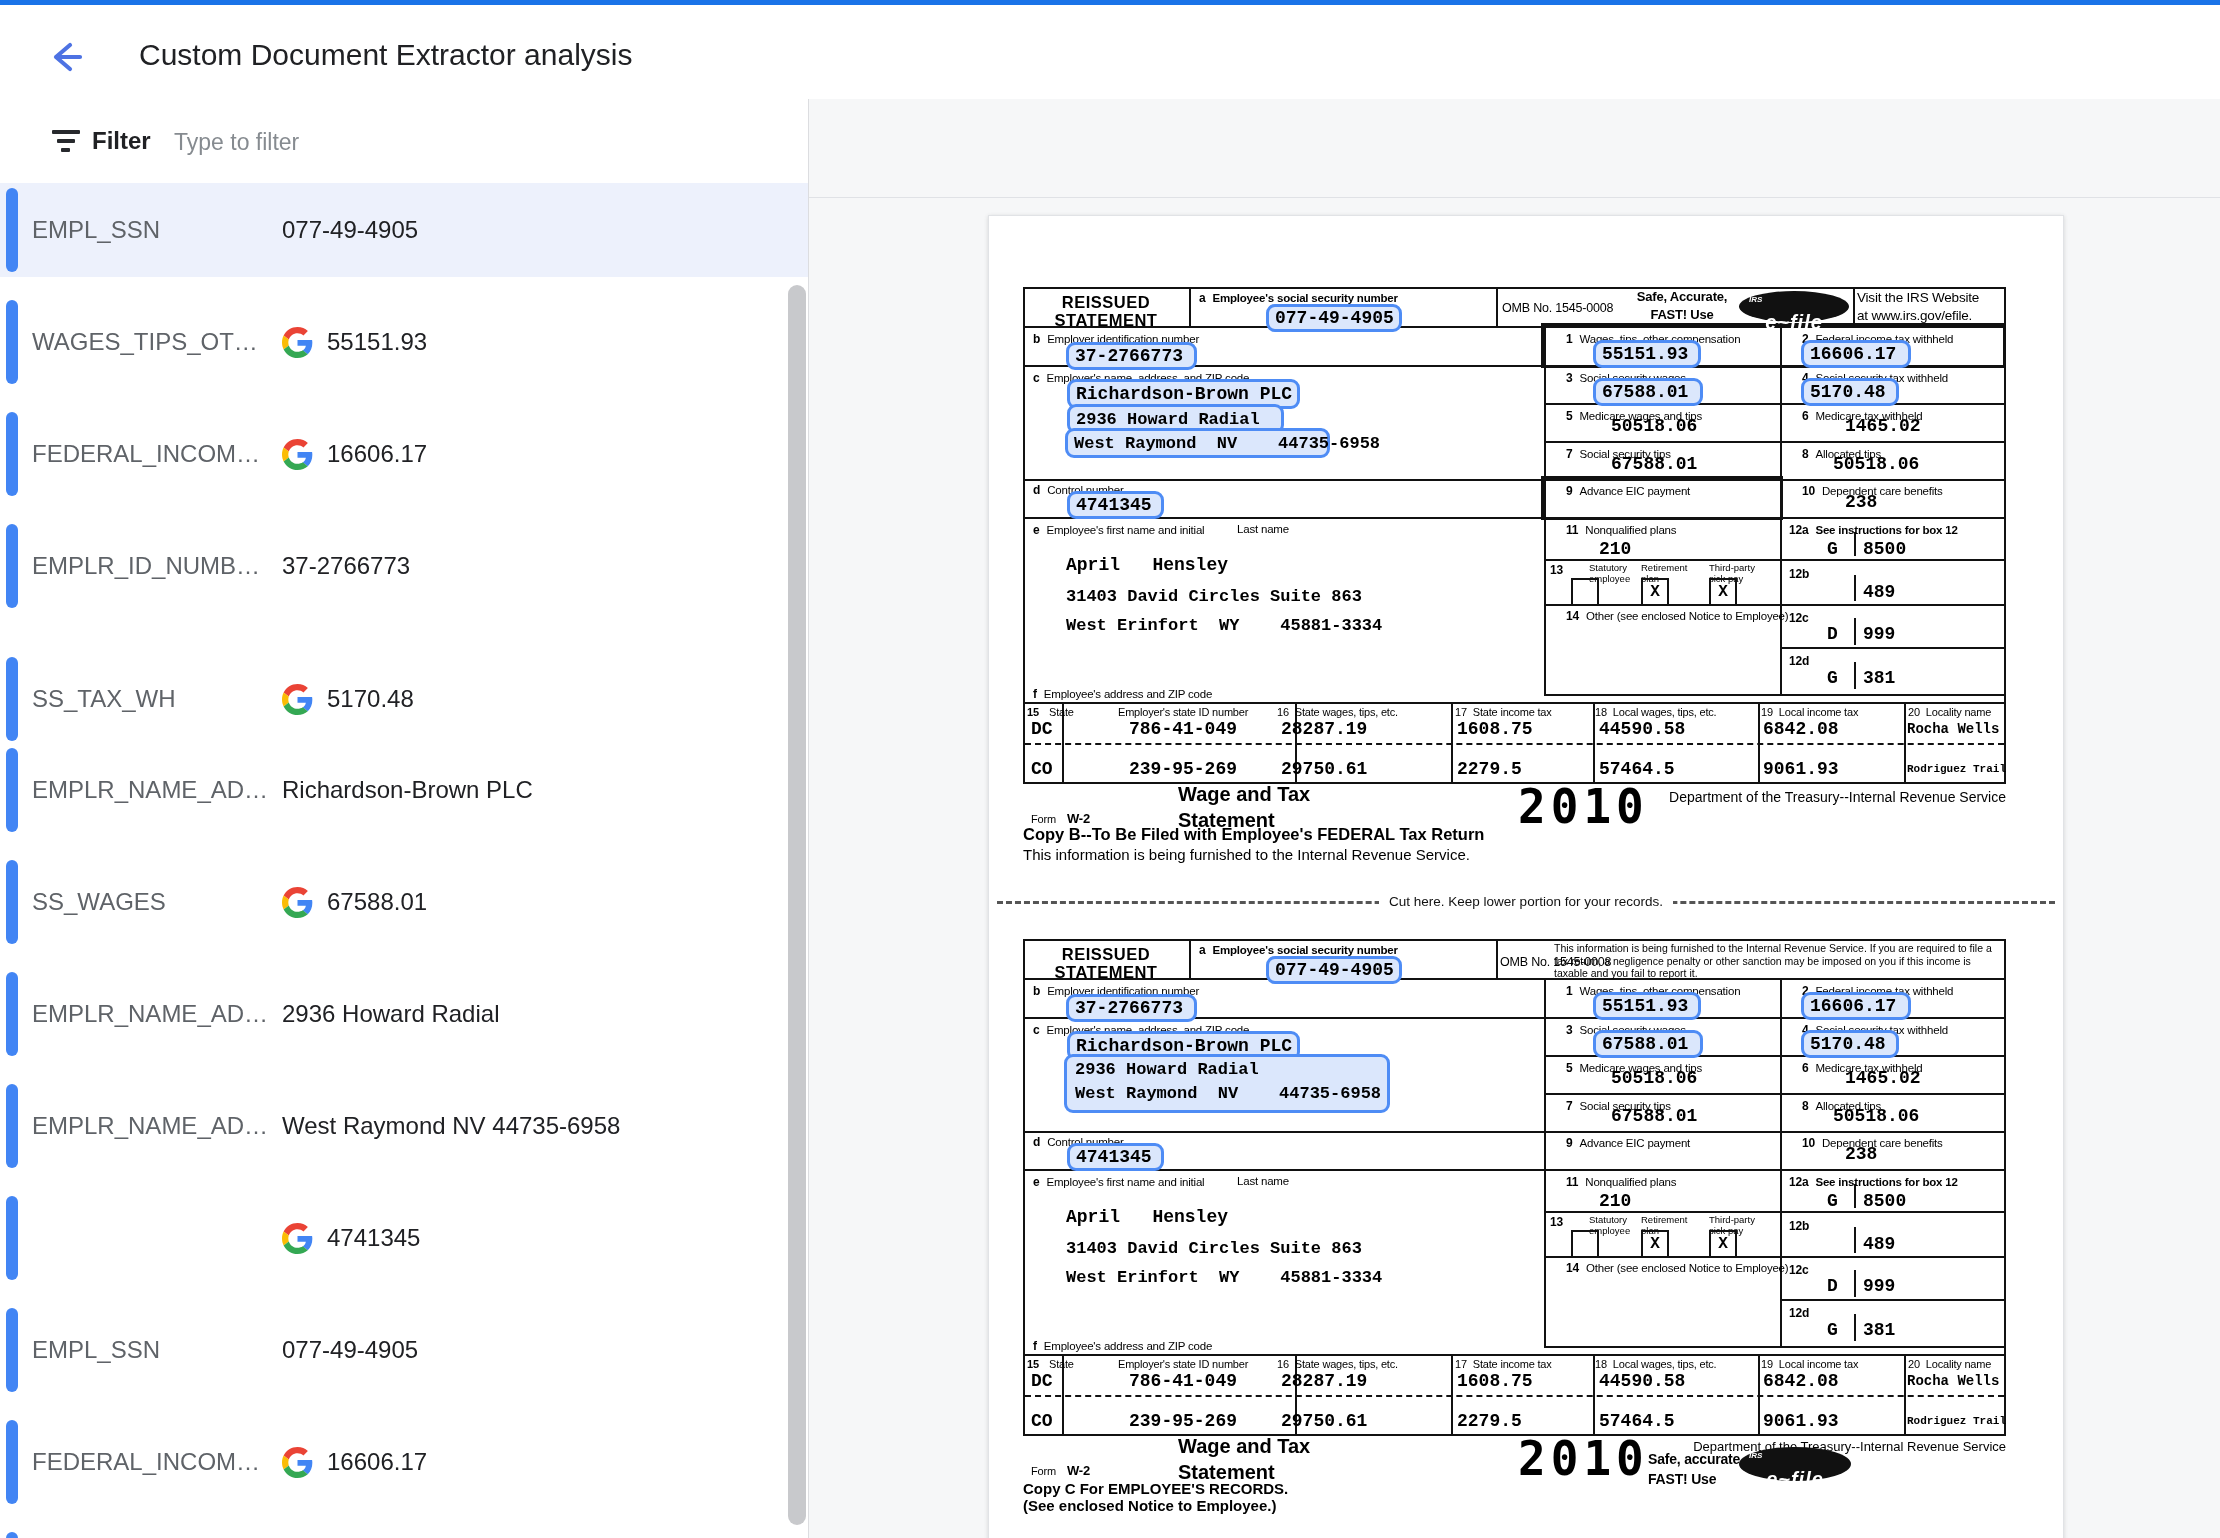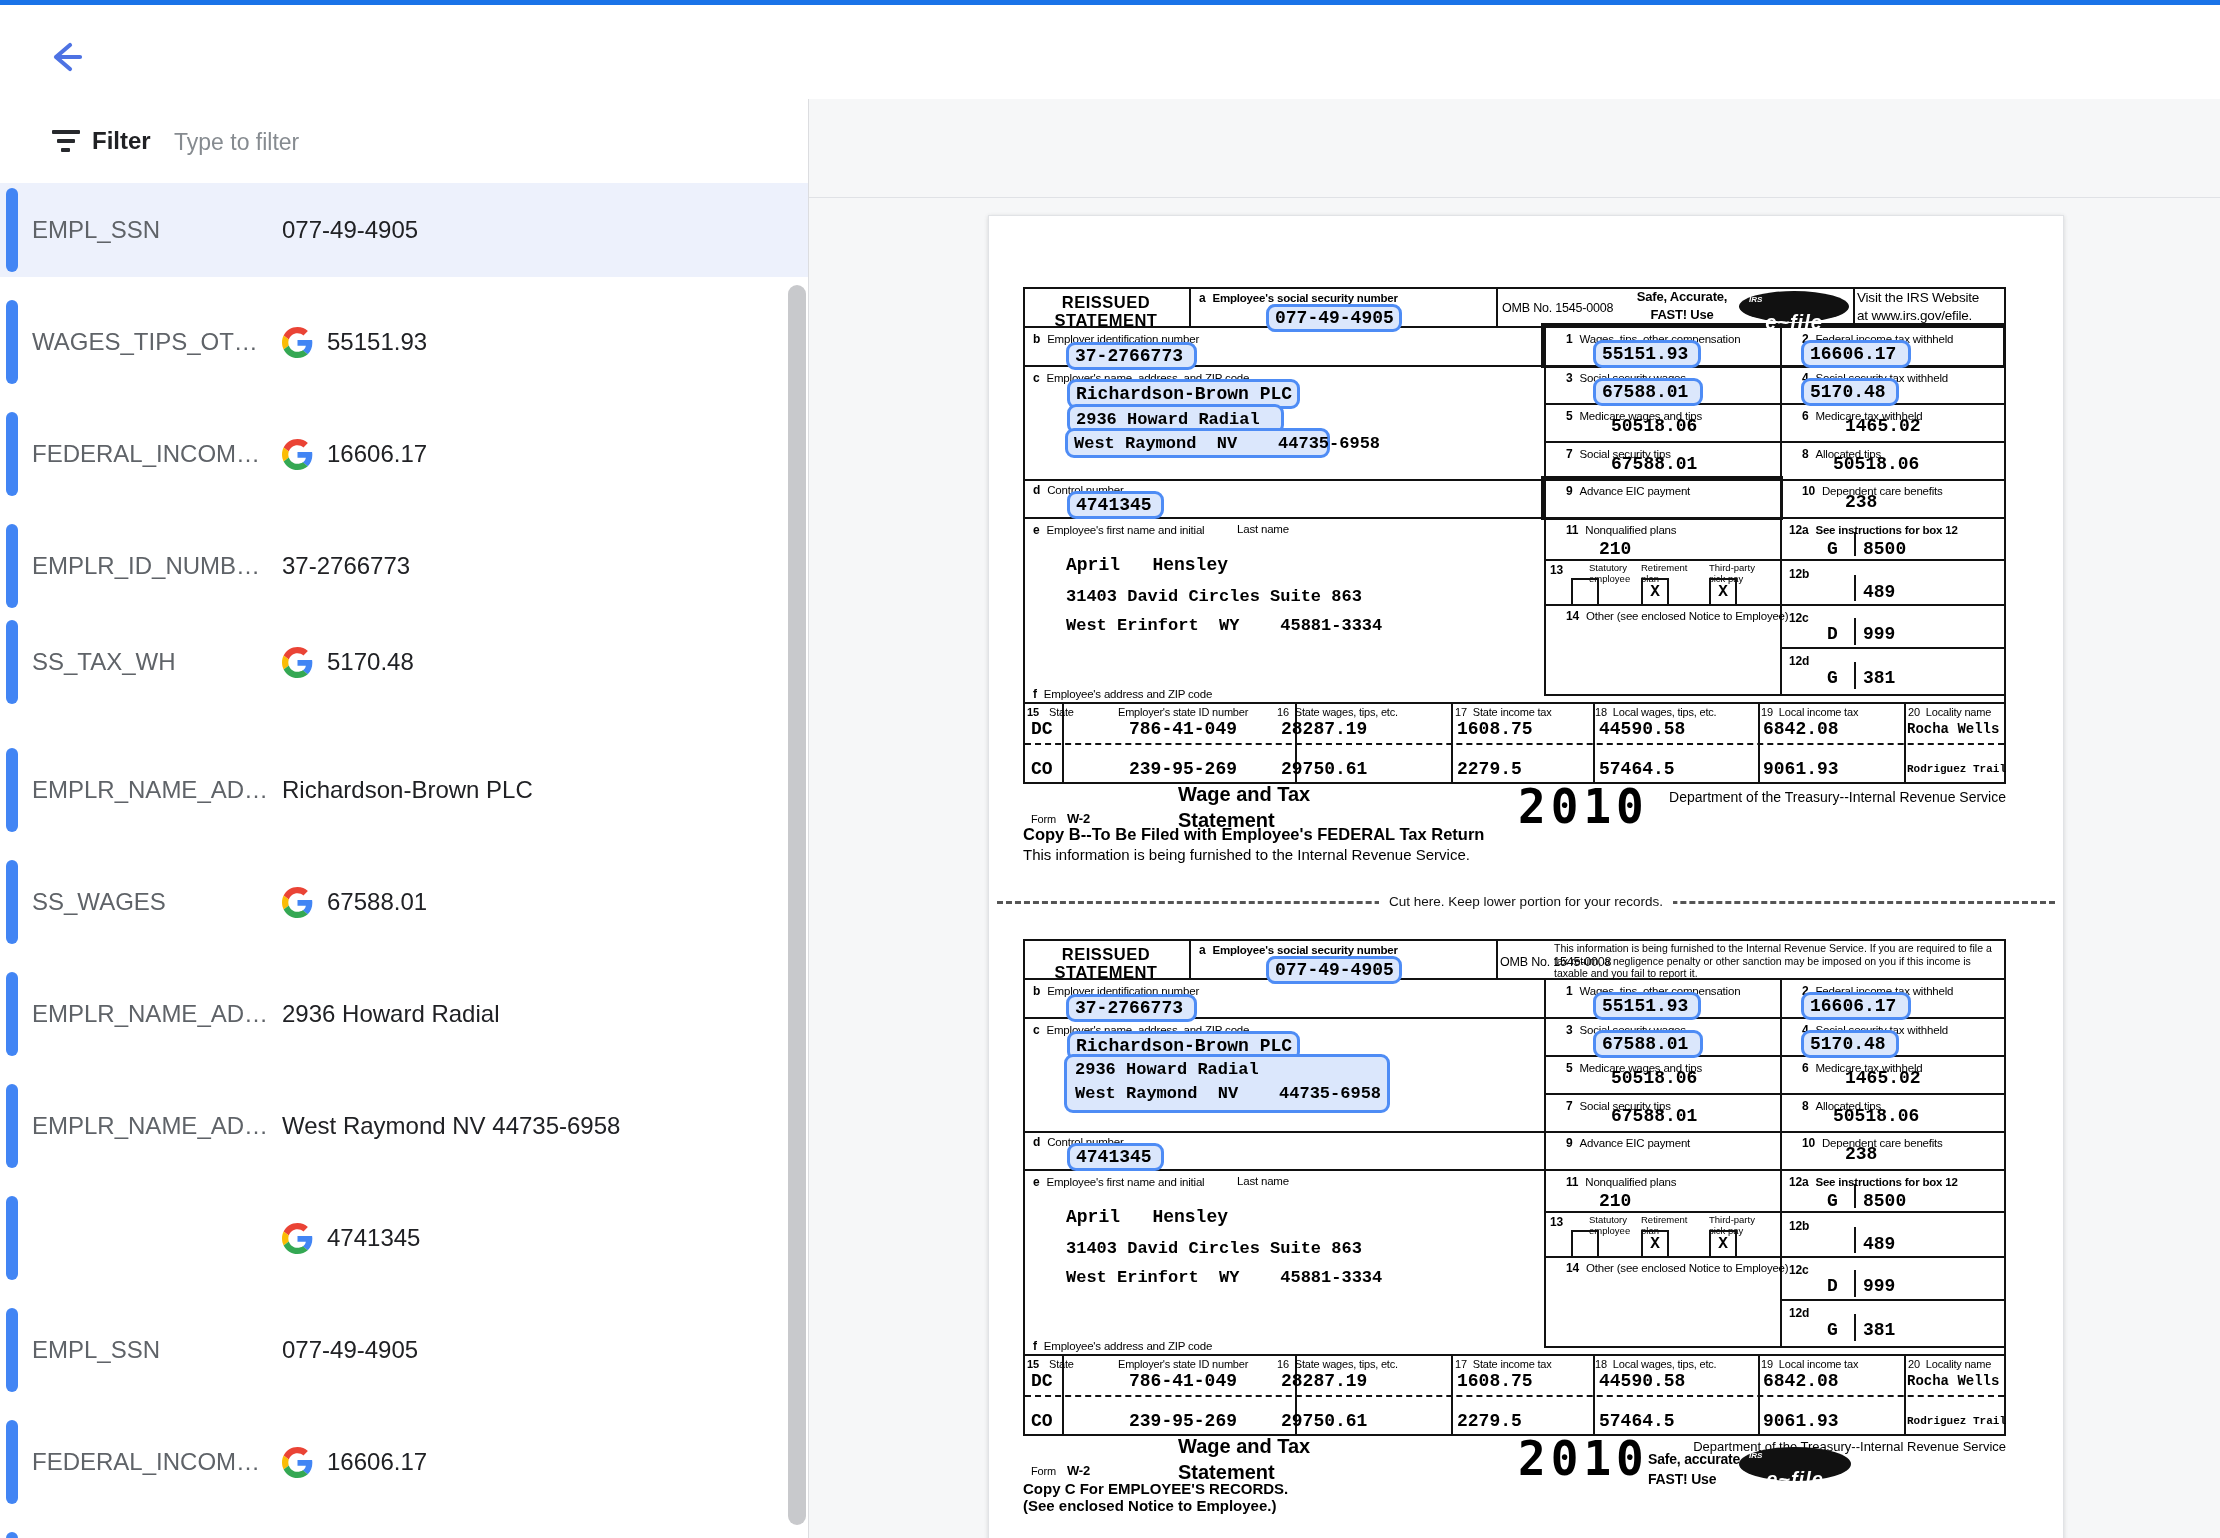--- a/index.html
+++ b/index.html
@@ -75,20 +75,21 @@
 
 <div id="app">
 
   <div id="topstrip" class="abs"></div>
   <div id="header" class="abs">
     <div id="back-btn" class="abs">
       <svg width="44" height="44" viewBox="0 0 44 44">
         <path d="M26 10 L12 22 L26 34 M12 22 H36" stroke="#4d72e3" stroke-width="4.2" fill="none" stroke-linecap="round" stroke-linejoin="round"></path>
       </svg>
     </div>
+    <div id="page-title" class="abs">Custom Document Extractor analysis</div>
   </div>
 
   <div id="left-panel" class="abs">
     <div id="filter-row" class="abs">
       <div id="filter-icon" class="abs">
         <div class="fbar" style="top:2px;width:28px;"></div>
         <div class="fbar" style="top:11px;width:18px;left:5px;"></div>
         <div class="fbar" style="top:20px;width:9px;left:9px;"></div>
       </div>
       <div id="filter-label" class="abs">Filter</div>
@@ -128,21 +129,21 @@
             <span>16606.17</span>
           </div>
         </div>
         <div class="field-row" style="top: 420px;">
           <div class="field-bar"></div>
           <div class="field-label">EMPLR_ID_NUMB…</div>
           <div class="field-value">
             <span>37-2766773</span>
           </div>
         </div>
-        <div class="field-row" style="top: 516px;">
+        <div class="field-row" style="top: 553px;">
           <div class="field-bar"></div>
           <div class="field-label">SS_TAX_WH</div>
           <div class="field-value">
             <svg viewBox="0 0 48 48" class="gicon">
               <path fill="#EA4335" d="M24 9.5c3.54 0 6.71 1.22 9.21 3.6l6.85-6.85C35.9 2.38 30.47 0 24 0 14.62 0 6.51 5.38 2.56 13.22l7.98 6.19C12.43 13.72 17.74 9.5 24 9.5z"></path>
               <path fill="#4285F4" d="M46.98 24.55c0-1.57-.15-3.09-.38-4.55H24v9.02h12.94c-.58 2.96-2.26 5.48-4.78 7.18l7.73 6c4.51-4.18 7.09-10.36 7.09-17.65z"></path>
               <path fill="#FBBC05" d="M10.53 28.59c-.48-1.45-.76-2.99-.76-4.59s.27-3.14.76-4.59l-7.98-6.19C.92 16.46 0 20.12 0 24c0 3.88.92 7.54 2.56 10.78l7.97-6.19z"></path>
               <path fill="#34A853" d="M24 48c6.48 0 11.93-2.13 15.89-5.81l-7.73-6c-2.15 1.45-4.92 2.3-8.16 2.3-6.26 0-11.57-4.22-13.47-9.91l-7.98 6.19C6.51 42.62 14.62 48 24 48z"></path>
             </svg>
             <span>5170.48</span>

